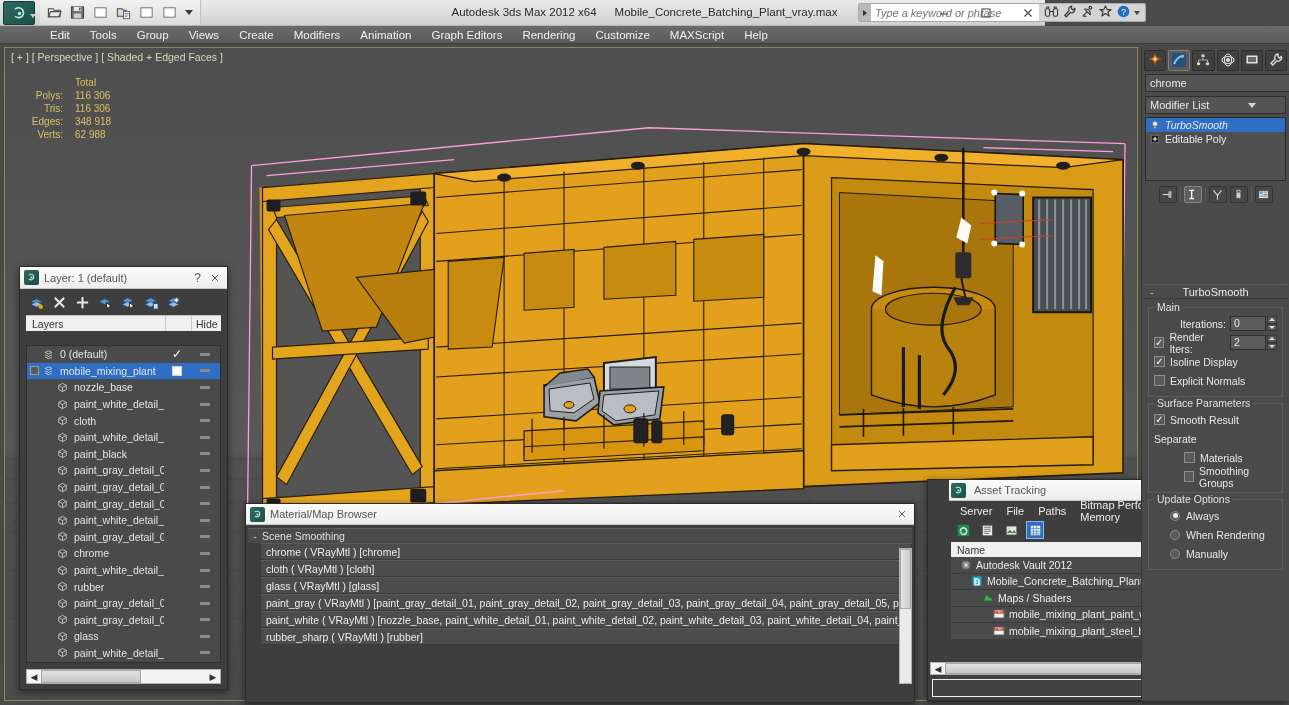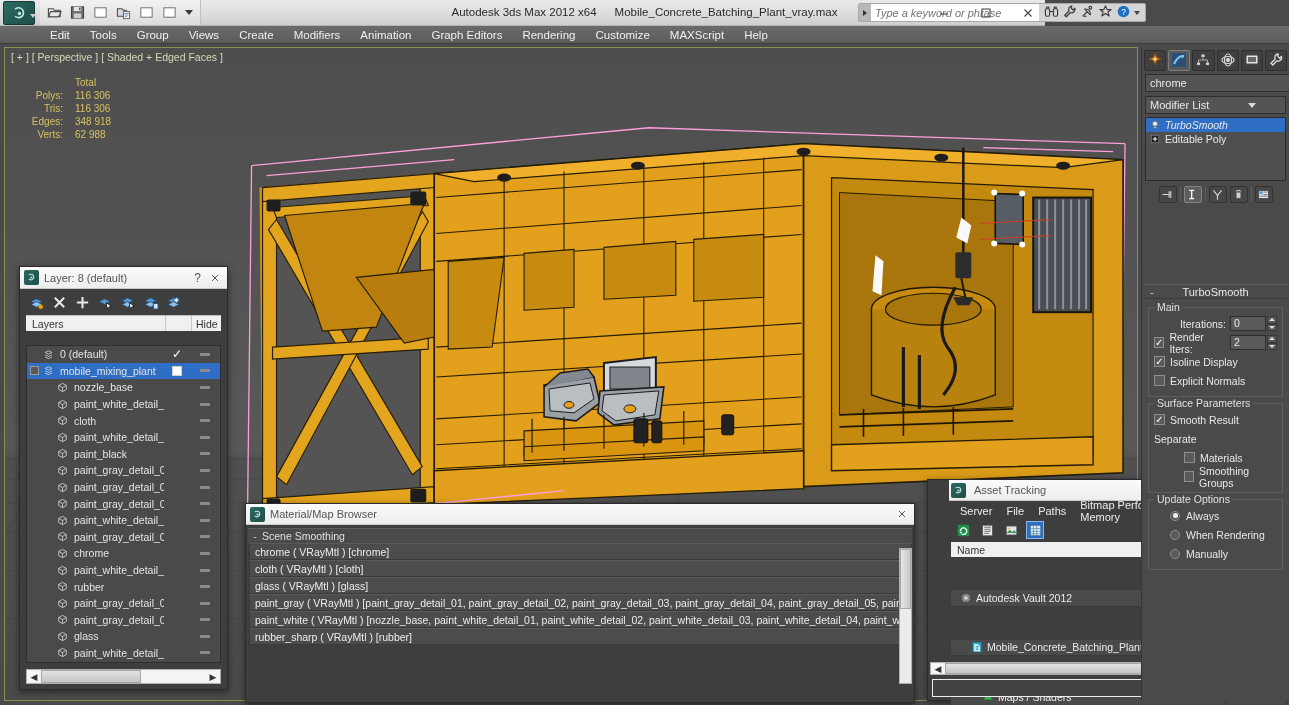--- a/index.html
+++ b/index.html
@@ -196,21 +196,21 @@
   .mb-group {
     margin: 3px 2px 0 2px; height: 15px; display:flex; align-items:center;
     background: #4a4a4a; border-top: 1px solid #5e5e5e; font-size: 10.5px; color:#e0e0e0;
   }
   .mb-group .mg-minus { width: 14px; text-align:center; color:#d0d0d0; }
   .mb-rows { margin: 0 2px; }
   .mb-row {
     height: 17px; line-height: 17px; font-size: 10.5px; color: #ececec;
     background: #4c4c4c; border: 1px solid #3a3a3a; border-top-color:#5a5a5a;
     margin-bottom: 0px; padding-left: 5px; white-space: nowrap; overflow: hidden;
-    margin-left: 1px;
+    margin-left: 12px;
   }
   .mb-vscroll {
     position: absolute; right: 2px; top: 44px; width: 13px; bottom: 18px;
     background: #ebebeb; border: 1px solid #b0b0b0;
   }
   .mb-vs-thumb { position:absolute; left:0; top:0; width:11px; height: 60px; background: linear-gradient(to right,#e6e6e6,#c8c8c8); border:1px solid #a8a8a8; }
 
   
   .assettrack {
     position: absolute; left: 927px; top: 479px; width: 361px; height: 222px;
@@ -233,21 +233,21 @@
   .at-tool svg { width:13px;height:13px; }
   .at-spacer { flex: 1; }
   .at-head {
     height: 15px; background:#f0f0f0; color:#333; display:flex; align-items:center;
     font-size:10.5px; margin: 2px 2px 0 2px;
   }
   .at-head .h1 { flex:1; padding-left: 6px; }
   .at-head .h2 { width: 60px; border-left:1px solid #c0c0c0; padding-left: 4px; height:100%; line-height:15px; }
   .at-rows { margin: 0 2px; }
   .at-row { height: 16.5px; display:flex; align-items:center; font-size:10.5px; color:#ececec;
-            background:#4a4a4a; border-bottom:1px solid #3a3a3a;margin-top:33px; }
+            background:#4a4a4a; border-bottom:1px solid #3a3a3a; }
   .at-row .n { flex:1; display:flex; align-items:center; overflow:hidden; white-space:nowrap; }
   .at-row .s { width: 60px; border-left:1px solid #3a3a3a; padding-left:4px; height:100%; line-height:16.5px; overflow:hidden;}
   .at-ico { width: 13px; height:13px; margin-right:4px; display:flex;align-items:center;justify-content:center;flex:0 0 13px; }
   .at-ico svg { width:12px;height:12px; }
   .at-hscroll {
     position:absolute; left:2px; right:2px; bottom: 25px; height: 13px;
     background:#f4f4f4; border:1px solid #b0b0b0; display:flex; align-items:center;
   }
   .at-hs-thumb { height:11px; background:linear-gradient(to bottom,#e2e2e2,#c6c6c6); border:1px solid #a6a6a6; flex: 0 0 70%; }
   .at-status {
@@ -674,21 +674,21 @@
   </div>
 
   <div class="layerpanel">
     <div class="lp-title">
       <div class="lp-ic">
         <svg viewBox="0 0 24 24" fill="none" stroke="#bfe7df" stroke-width="2.4">
             <path d="M7 6c5-3 10 0 10 5s-5 8-10 5" stroke-linecap="round"></path>
             <circle cx="12" cy="12" r="2.4" fill="#bfe7df" stroke="none"></circle>
           </svg>
       </div>
-      <div class="lp-title-text">Layer: 8 (default)</div>
+      <div class="lp-title-text">Layer: 1 (default)</div>
       <div class="lp-help">?</div>
       <div class="lp-close">
         <svg viewBox="0 0 12 12" stroke="#555" stroke-width="1.2">
             <path d="M2.5 2.5l7 7M9.5 2.5l-7 7"></path>
           </svg>
       </div>
     </div>
 
     <div class="lp-toolbar">
       <div class="lp-tool">

